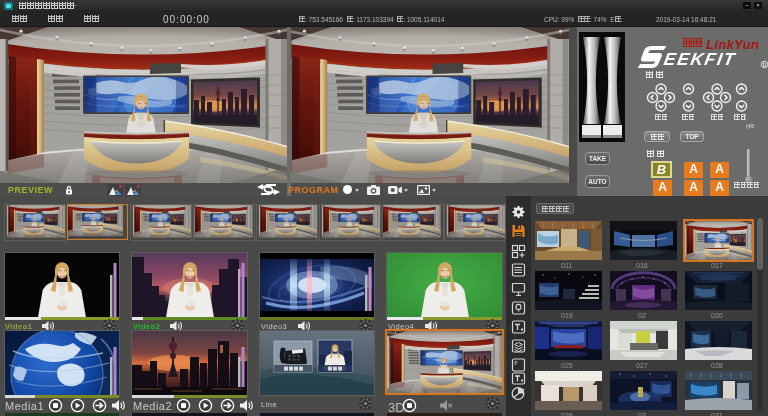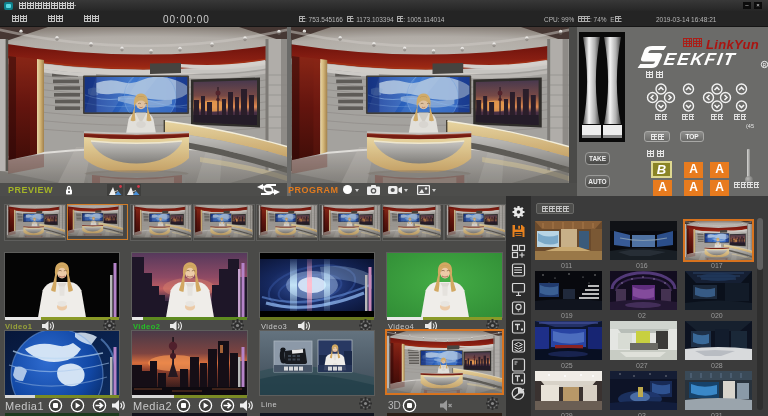--- a/index.html
+++ b/index.html
@@ -807,21 +807,21 @@
           <rect x="9.2" y="9.2" width="2.6" height="2.6"></rect>
         </g>
         <circle cx="6.5" cy="6.5" r="1.6" fill="#888"></circle>
       </svg>
 
   <div class="abs" style="left:385px;top:86px;width:119px;height:66px;border:2px solid #d8731e">
     <svg width="115" height="62" viewBox="0 0 287 156" preserveAspectRatio="none">
           <use href="#studio"></use>
         </svg>
   </div>
-  <span class="abs" style="left:388px;top:157px;color:#b8b8b8;font-size:10px">3D</span>
+  <span class="abs" style="left:388px;top:157px;color:#b8b8b8;font-size:13px">3D</span>
   <svg class="abs" style="left:402px;top:155px" width="15" height="15" viewBox="0 0 15 15">
         <circle cx="7.5" cy="7.5" r="6.7" fill="#fff"></circle>
         <circle cx="7.5" cy="7.5" r="5.4" fill="#3e3e3c"></circle>
         <rect x="5" y="5" width="5" height="5" rx="1" fill="#fff"></rect>
       </svg>
   <svg class="abs" style="left:440px;top:157px" width="13" height="11" viewBox="0 0 13 11">
         <path d="M0,3.5 H3.2 L7,0 V11 L3.2,7.5 H0 Z" fill="#9a9a9a"></path>
         <path d="M8.6,4 l3,3 M11.6,4 l-3,3" stroke="#9a9a9a" stroke-width="1.2" fill="none"></path>
       </svg>
   <svg class="abs" style="left:486px;top:154px" width="13" height="13" viewBox="0 0 13 13">

